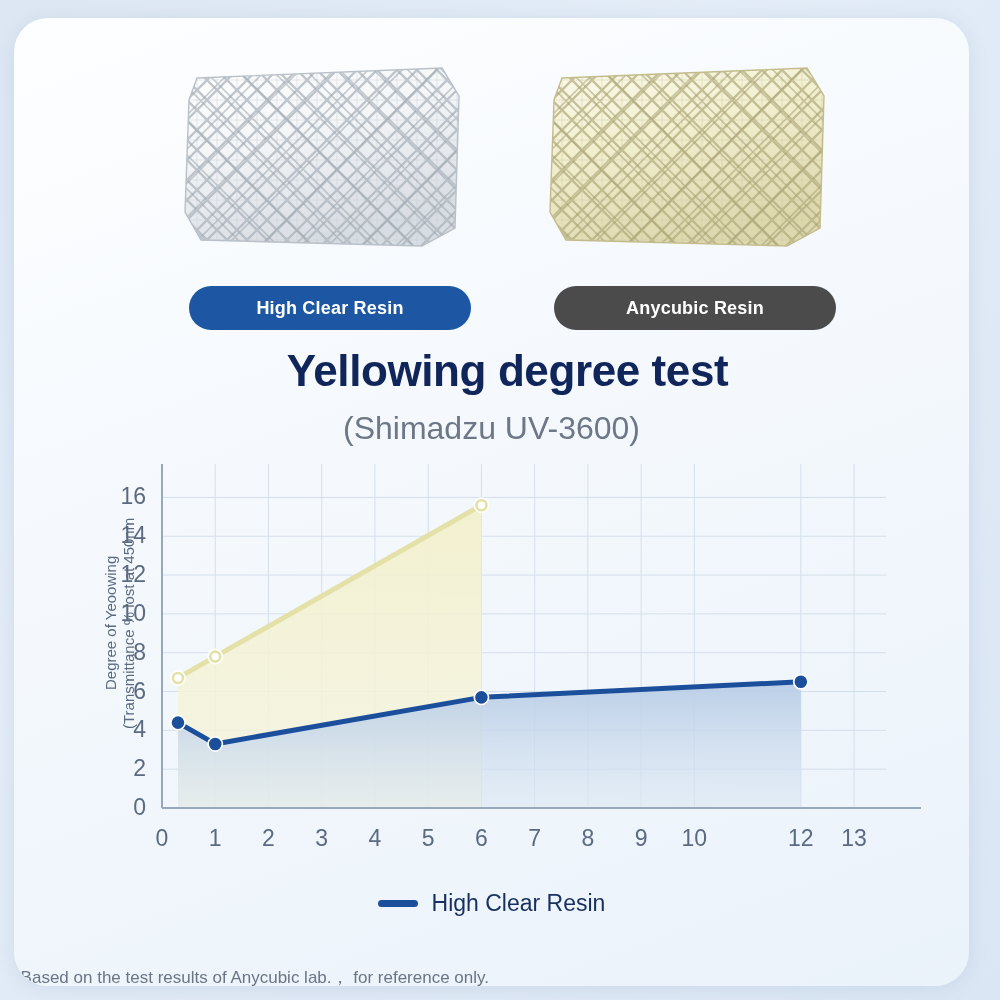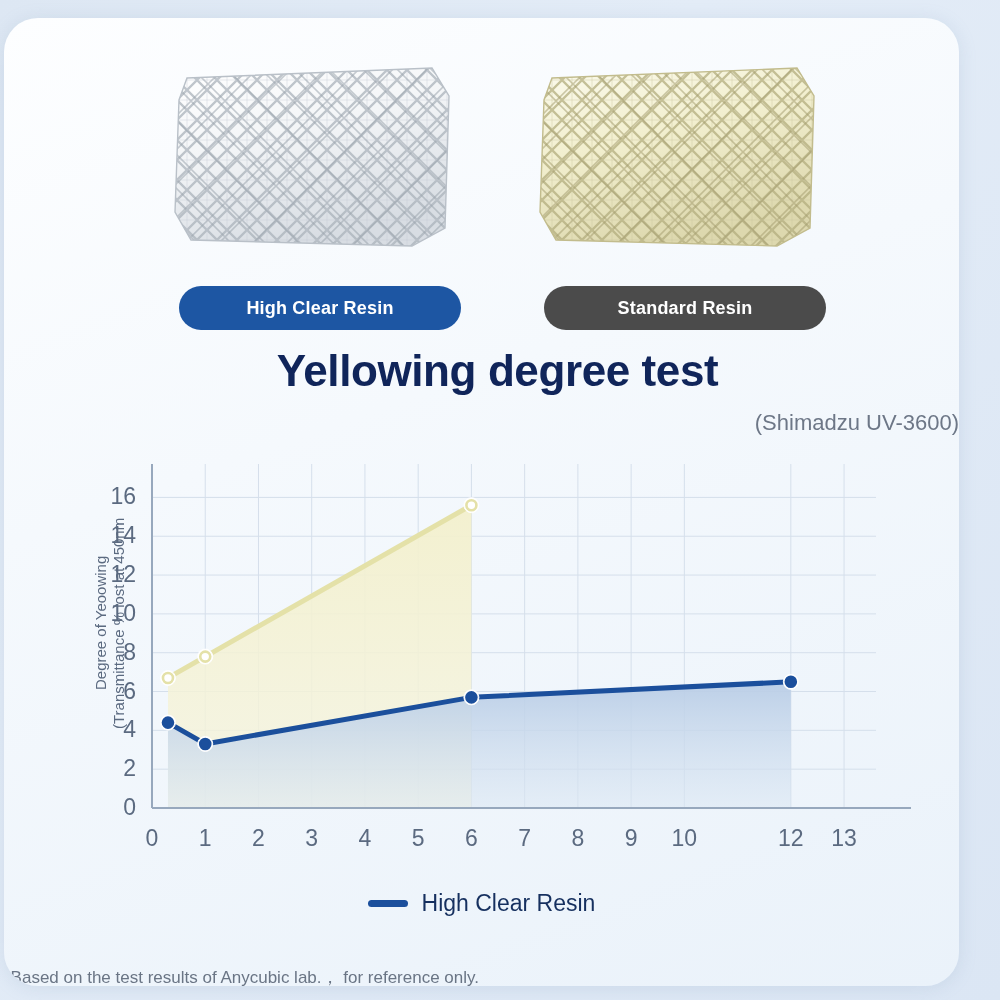--- a/index.html
+++ b/index.html
@@ -6,21 +6,21 @@
   body{
     width:1000px;height:1000px;
     background:linear-gradient(135deg,#dde7f3 0%,#e3ecf7 35%,#dbe6f4 100%);
     font-family:"Liberation Sans","DejaVu Sans",sans-serif;
     overflow:hidden;
   }
   .page{position:relative;width:1000px;height:1000px;}
 
   
   .card{
-    position:absolute;left:4px;top:18px;width:955px;height:968px;
+    position:absolute;left:14px;top:18px;width:955px;height:968px;
     border-radius:34px;
     background:linear-gradient(160deg,#fdfeff 0%,#f5f9fd 40%,#eaf2fa 100%);
     box-shadow:0 2px 18px rgba(120,150,185,.18);
     overflow:hidden;
   }
 
   
   .specimens{position:absolute;left:0;top:22px;width:955px;height:290px;}
   .spec{position:absolute;top:0;width:345px;height:290px;}
   .spec.left{left:135px;}
@@ -43,22 +43,22 @@
   }
   .pill.blue{background:#1d56a3;}
   .pill.gray{background:#4b4b4b;}
 
   
   .title{
     position:absolute;left:0;top:328px;width:955px;text-align:center;
     font-size:44px;font-weight:bold;color:#10255a;letter-spacing:-.4px;padding-left:16px;
   }
   .subtitle{
-    position:absolute;left:0;top:392px;width:955px;text-align:right;
-    font-size:22px;color:#6d7787;
+    position:absolute;left:0;top:392px;width:955px;text-align:center;
+    font-size:32px;color:#6d7787;
   }
 
   
   .chart{position:absolute;left:0;top:430px;width:955px;height:450px;}
   .chart svg{display:block;}
 
   .ylabel{
     position:absolute;left:60px;top:440px;height:330px;width:60px;
   }
   .ylabel .ln{
@@ -149,21 +149,21 @@
                 </pattern>
               </defs>
               <path d="M30 28 L275 18 L292 46 L288 178 L255 196 L34 190 L18 162 L22 50 Z" fill="url(#stdG)"></path>
               <path d="M30 28 L275 18 L292 46 L288 178 L255 196 L34 190 L18 162 L22 50 Z" fill="url(#latStd)"></path>
               <path d="M30 28 L275 18 L292 46 L288 178 L255 196 L34 190 L18 162 L22 50 Z" fill="url(#latStd2)"></path>
               <path d="M30 28 L275 18 L292 46 L288 178 L255 196 L34 190 L18 162 L22 50 Z" fill="none" stroke="#c2bc8d" stroke-width="1.4"></path>
             </svg>
           </div>
         </div>
         <div class="pill gray">
-          <span>Standard Resin</span>
+          <span>Anycubic Resin</span>
         </div>
       </div>
 
     </div>
 
     <div class="title">Yellowing degree test</div>
     <div class="subtitle">(Shimadzu UV-3600)</div>
 
     <div class="ylabel">
       <div class="ln ln1">Degree of Yeoowing</div>

